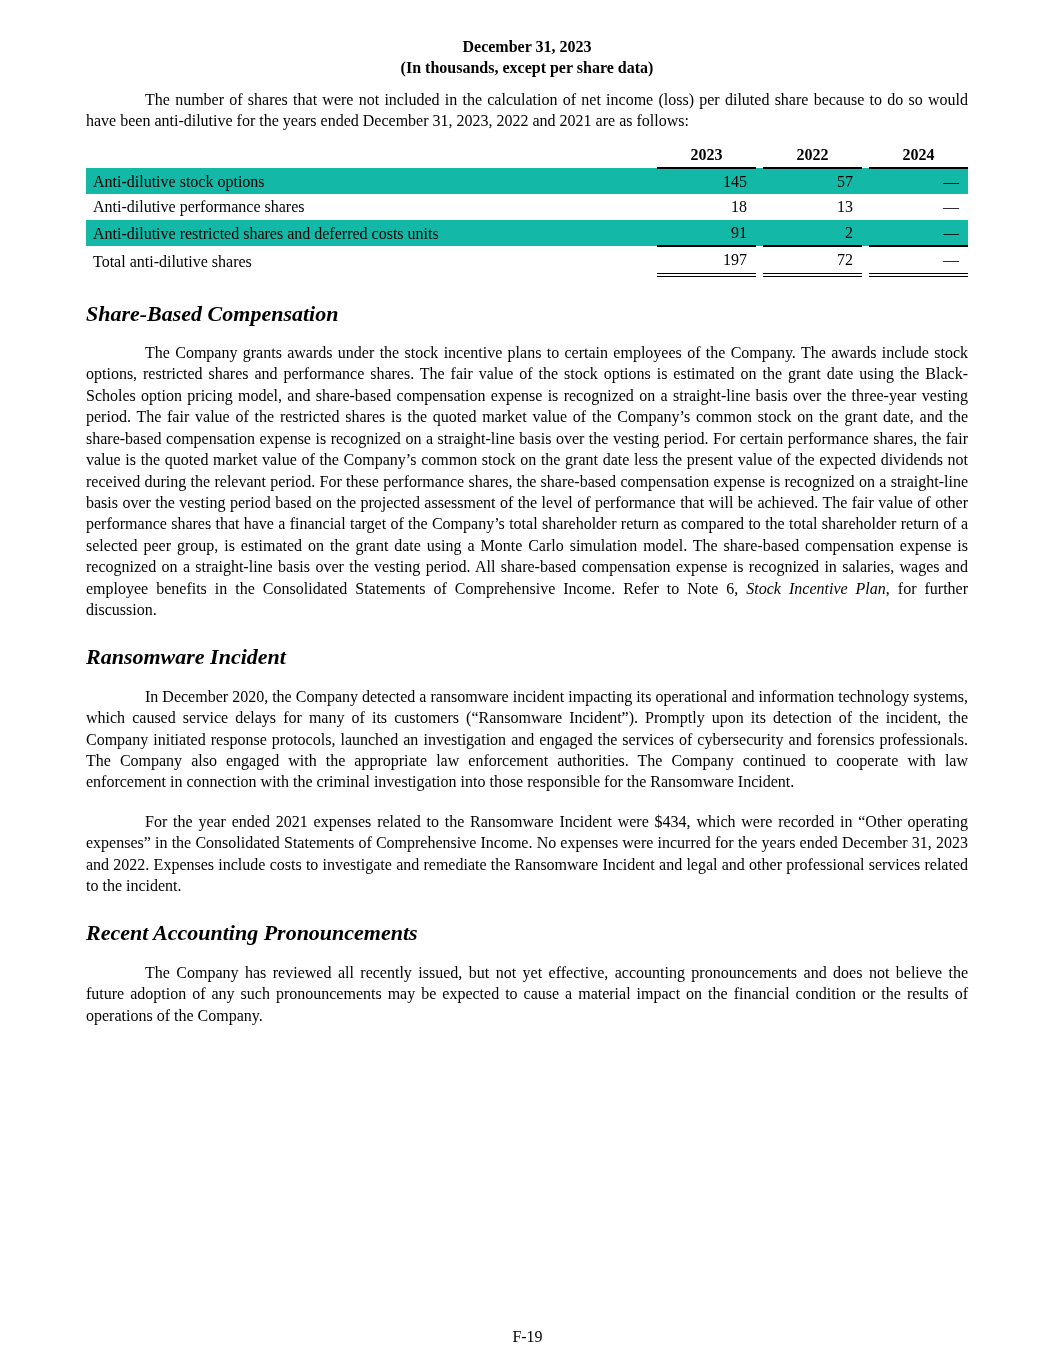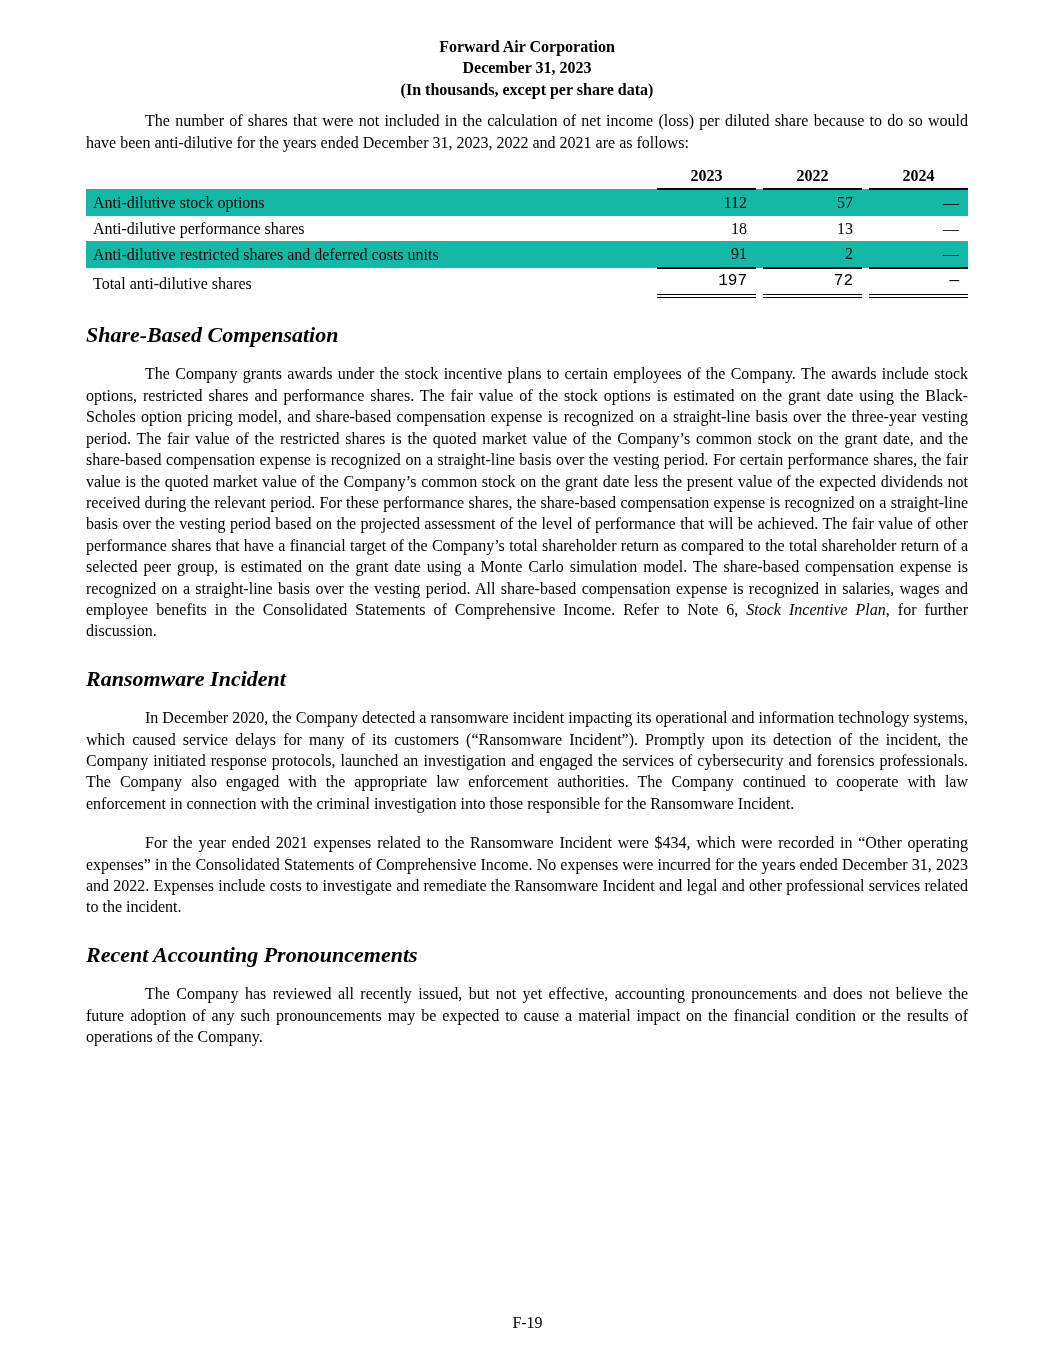--- a/index.html
+++ b/index.html
@@ -38,66 +38,65 @@
   .fin-table .num { width: 90px; text-align: right; padding-right: 9px; }
   .fin-table .gap { width: 7px; }
   .fin-table th.yr {
     text-align: center;
     font-weight: bold;
     padding-right: 0;
     border-bottom: 2px solid #000;
   }
   .fin-table tr.shaded { background: #14b8a6; }
   .fin-table tr.rule-under td.num { border-bottom: 2px solid #000; }
-  .fin-table tr.total-row td.num { border-bottom: 4px double #000; font-family: Liberation Mono, monospace; }
+  .fin-table tr.total-row td.num { border-bottom: 4px double #000; }
 
   h3.section-heading {
     font-size: 22px;
     font-weight: bold;
     font-style: italic;
     margin: 26px 0 0 0;
     line-height: 21.4px;
   }
 
   .page-footer {
     position: absolute;
     left: 0;
     right: 0;
-    bottom: 32px;
+    bottom: 18px;
     text-align: center;
   }
 </style>
 </head>
 <body>
 
 <div class="page">
 
   <header class="doc-header">
-    <div>Forward Air Corporation</div>
     <div>December 31, 2023</div>
     <div>(In thousands, except per share data)</div>
   </header>
 
   <p class="body-para intro">The number of shares that were not included in the calculation of net income (loss) per diluted share because to do so would have been anti-dilutive for the years ended December 31, 2023, 2022 and 2021 are as follows:</p>
 
   <table class="fin-table">
     <thead>
       <tr>
         <td class="lbl"></td>
         <th class="num yr">2023</th>
         <td class="gap"></td>
         <th class="num yr">2022</th>
         <td class="gap"></td>
         <th class="num yr">2024</th>
       </tr>
     </thead>
     <tbody>
       <tr class="shaded">
         <td class="lbl">Anti-dilutive stock options</td>
-        <td class="num">112</td>
+        <td class="num">145</td>
         <td class="gap"></td>
         <td class="num">57</td>
         <td class="gap"></td>
         <td class="num">—</td>
       </tr>
       <tr>
         <td class="lbl">Anti-dilutive performance shares</td>
         <td class="num">18</td>
         <td class="gap"></td>
         <td class="num">13</td>

